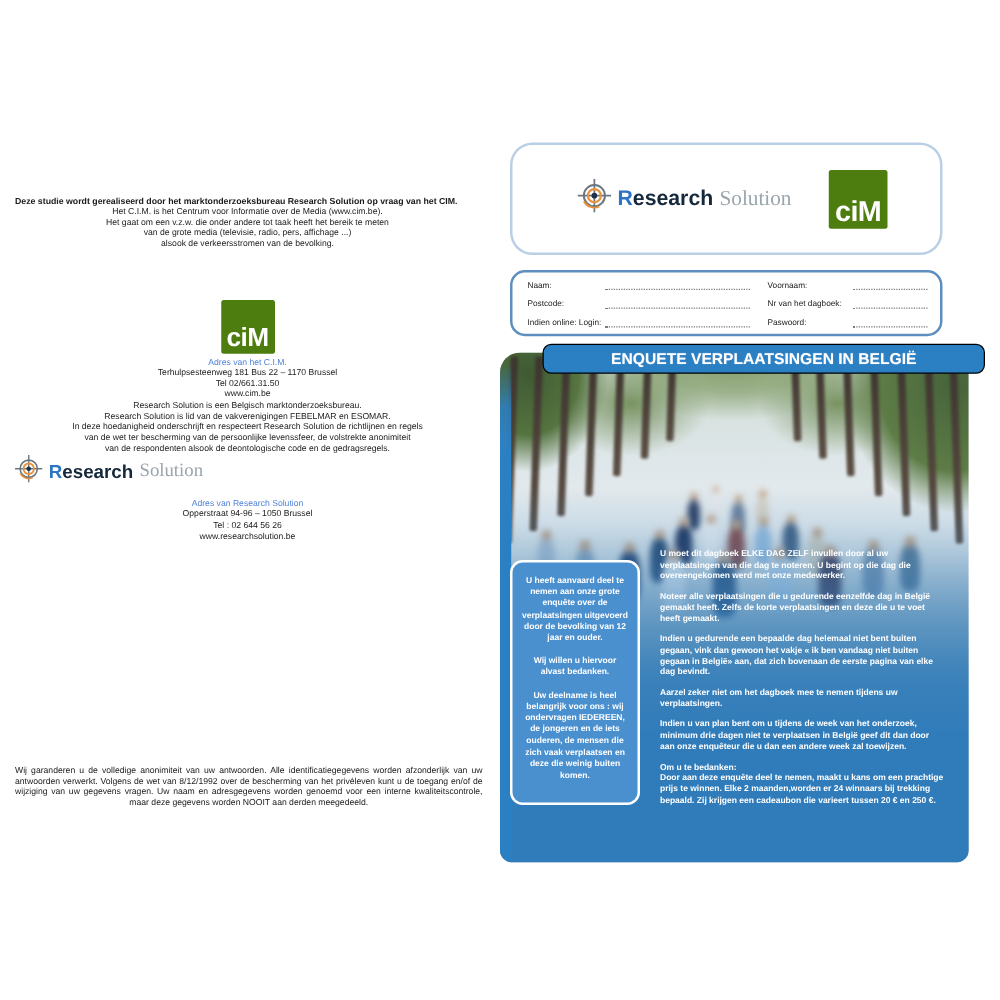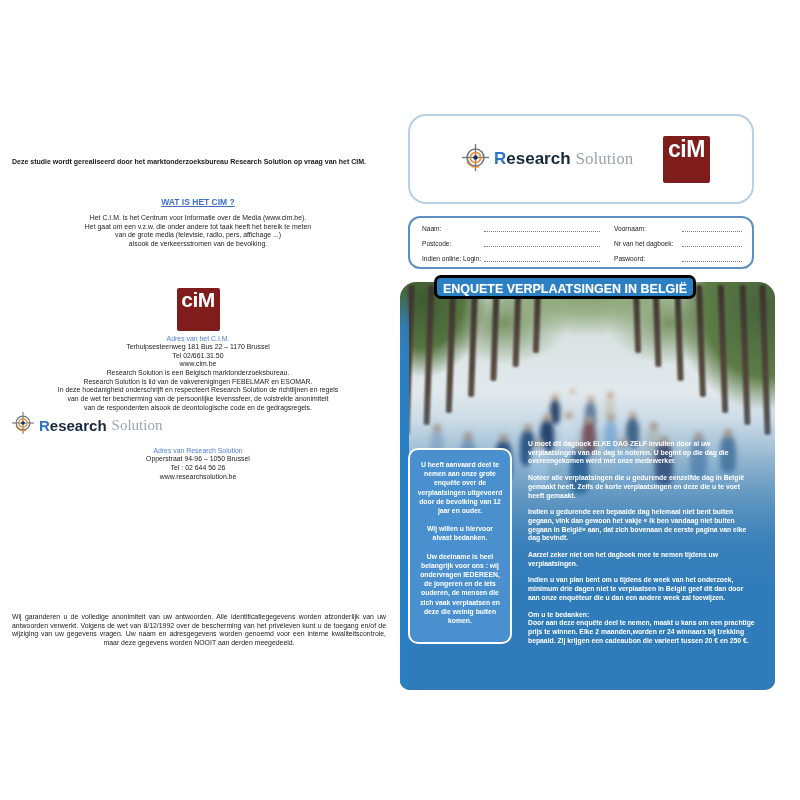--- a/index.html
+++ b/index.html
@@ -5,21 +5,21 @@
   html,body{margin:0;padding:0;background:#fff;}
   .sheet{position:relative;width:800px;height:800px;background:#ffffff;overflow:hidden;
          font-family:"Liberation Sans",sans-serif;color:#1a1a1a;}
 
   
   .left-page{position:absolute;left:12px;top:157px;width:372px;text-align:center;}
   .intro{font-weight:bold;text-align:left;font-size:7px;line-height:9px;margin:0;}
   .heading{color:#3f6fc4;font-size:8.5px;font-weight:bold;text-decoration:underline;margin:31px 0 7px 0;}
   .heading.rs-h{margin-top:34px;}
   .lines{font-size:6.9px;line-height:8.7px;white-space:pre-line;color:#222;}
-  .cim-sq{background:#7f1d1d;color:#fff;display:flex;align-items:flex-start;justify-content:center;
+  .cim-sq{background:#4d7c0f;color:#fff;display:flex;align-items:flex-end;justify-content:center;
           font-weight:bold;letter-spacing:-0.5px;border-radius:2px;}
   .cim-sq-left{width:43px;height:43px;font-size:21px;margin:39px auto 4px auto;}
   .addr-label{color:#4f82d8;font-size:6.9px;margin:0 0 1px 0;}
   .addr-label.rs-a{margin-top:9px;}
   .rs-logo{display:flex;align-items:center;justify-content:flex-start;gap:5px;}
   .rs-word{font-weight:bold;color:#16283c;font-size:15px;}
   .rs-word::first-letter{color:#2e74c4;}
   .rs-sol{color:#9aa5ad;font-size:15px;font-weight:400;font-family:Liberation Serif, serif;}
   .footer{position:absolute;left:12px;top:613px;width:374px;font-size:6.9px;line-height:8.7px;
           text-align:justify;text-align-last:center;margin:0;}
@@ -35,22 +35,22 @@
              border-radius:12px;box-sizing:border-box;background:#fff;padding:6px 10px 5px 12px;
              display:flex;flex-direction:column;justify-content:space-between;}
   .frow{display:flex;align-items:flex-end;font-size:6.6px;color:#222;}
   .flabel{white-space:nowrap;}
   .w1{width:62px;}
   .w2{width:68px;margin-left:14px;}
   .dotline{border-bottom:1.5px dotted #7a7a7a;height:7px;}
   .grow{flex:1;}
   .w3{width:60px;}
 
-  .banner{position:absolute;left:434px;top:275px;width:262px;height:24px;border-radius:7px;
-          background:#2b7fc3;border:3px solid #000000;box-sizing:border-box;z-index:3;
+  .banner{position:absolute;left:434px;top:275px;width:354px;height:24px;border-radius:7px;
+          background:#2b7fc3;border:1px solid #000000;box-sizing:border-box;z-index:3;
           color:#fff;font-weight:bold;font-size:12.5px;text-align:center;line-height:22px;
           text-shadow:0 0 1px rgba(255,255,255,.4);}
 
   .photo{position:absolute;left:400px;top:282px;width:375px;height:408px;z-index:1;
          border-radius:16px 16px 10px 10px;overflow:hidden;
          background:
           radial-gradient(90px 110px at 6% 4%, #3f5a33 0%, #55743f 45%, rgba(85,116,63,0) 72%),
           radial-gradient(120px 140px at 97% 6%, #46633a 0%, #5d7c46 50%, rgba(93,124,70,0) 74%),
           radial-gradient(150px 70px at 50% 1%, #7e9a62 0%, rgba(126,154,98,.65) 40%, rgba(126,154,98,0) 72%),
           radial-gradient(90px 60px at 28% 10%, rgba(104,134,76,.85), rgba(104,134,76,0) 70%),
@@ -78,21 +78,20 @@
   .rbox p.tight{margin:0;}
 </style>
 </head>
 <body>
 
 <div class="sheet">
 
   <section class="left-page">
     <p class="intro">Deze studie wordt gerealiseerd door het marktonderzoeksbureau Research Solution op vraag van het CIM.</p>
 
-    <h2 class="heading">WAT IS HET CIM ?</h2>
     <div class="lines">Het C.I.M. is het Centrum voor Informatie over de Media (www.cim.be).
 Het gaat om een v.z.w. die onder andere tot taak heeft het bereik te meten
 van de grote media (televisie, radio, pers, affichage ...)
 alsook de verkeersstromen van de bevolking.</div>
 
     <div class="cim-sq cim-sq-left">
       <span>ciM</span>
     </div>
     <div class="addr-label">Adres van het C.I.M.</div>
     <div class="lines">Terhulpsesteenweg 181 Bus 22 – 1170 Brussel

